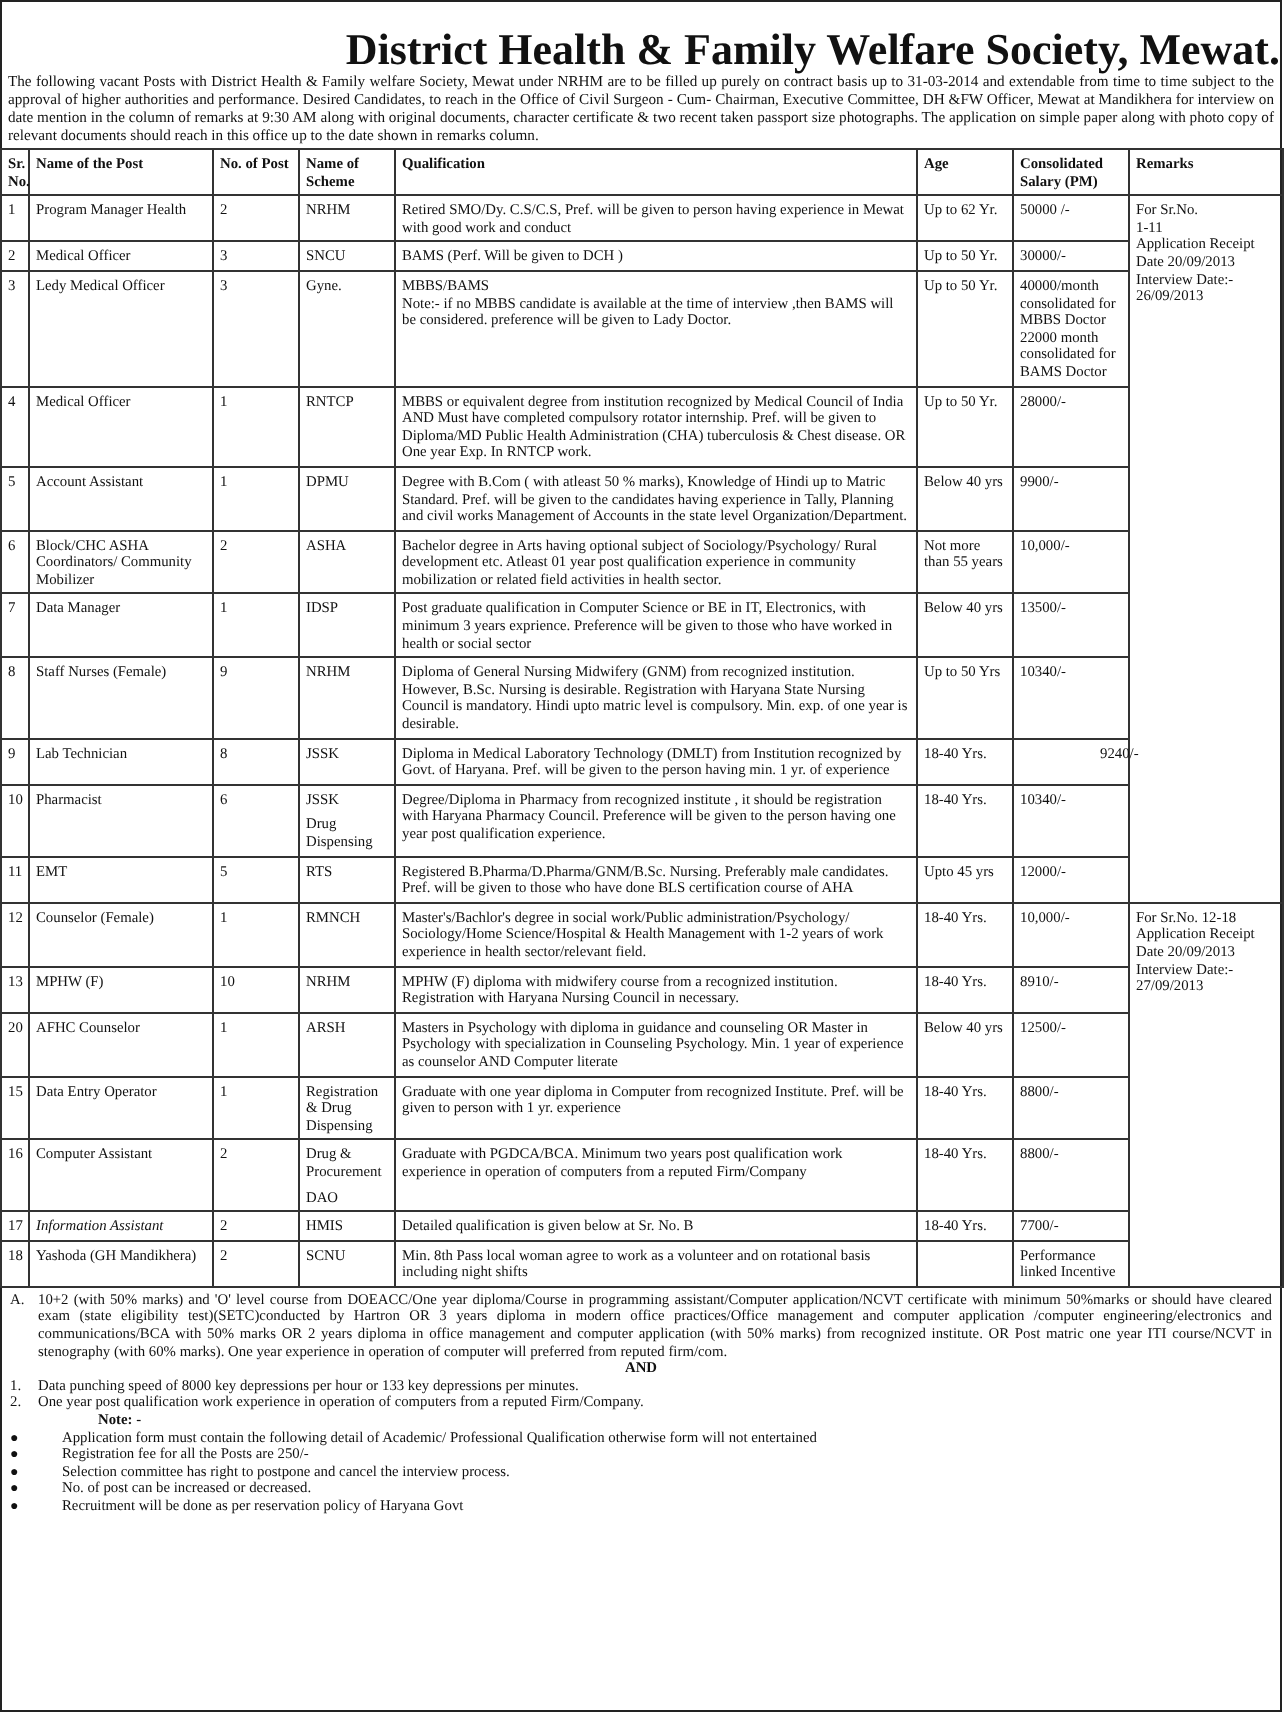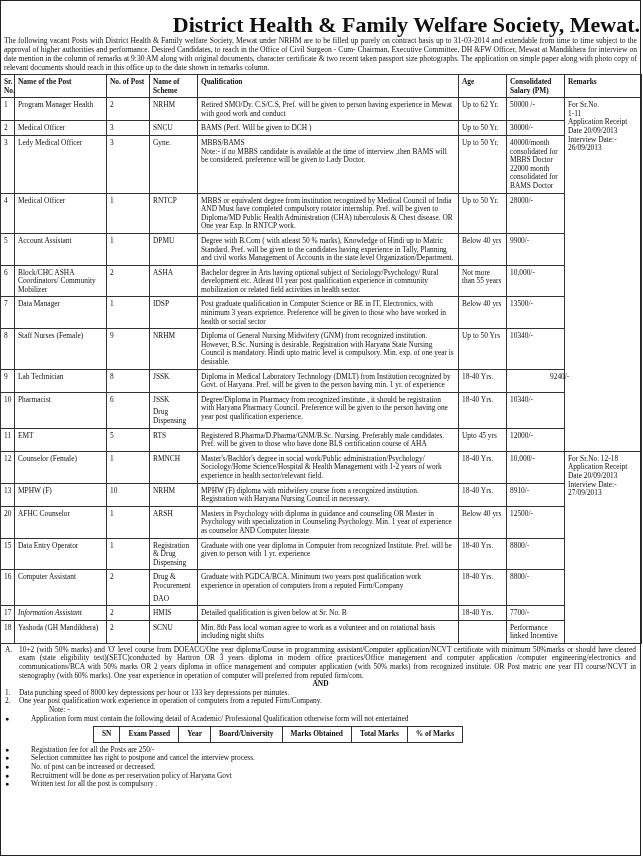--- a/index.html
+++ b/index.html
@@ -11,21 +11,21 @@
   table.main td, table.main th { border: 1px solid #333; vertical-align: top; padding: 3px 3px 2px 3px; text-align: left; }
   table.main th { font-weight: bold; font-size: 7.4px; }
   col.c1 { width: 14px; } col.c2 { width: 92px; } col.c3 { width: 43px; } col.c4 { width: 48px; }
   col.c5 { width: 261px; } col.c6 { width: 48px; } col.c7 { width: 58px; } col.c8 { width: 77px; }
   .scheme-extra { margin-top: 4px; display: block; }
   .notes { font-size: 7.4px; line-height: 8.6px; padding: 2px 4px 0 4px; }
   .notes .row { display: flex; }
   .notes .lbl { width: 14px; flex: none; }
   .notes .txt { flex: 1; text-align: justify; }
   .and { text-align: center; font-weight: bold; }
-  .note-head { font-weight: normal; padding-left: 44px; }
+  .note-head { font-weight: bold; padding-left: 44px; }
   .bullet { display: flex; margin-top: 0px; }
   .bullet .dot { width: 26px; flex: none; font-size: 8px; }
   .bullet .dot::before { content: "\25CF"; font-size: 7px; }
   table.marks { border-collapse: collapse; margin: 3px 0 3px 88px; font-size: 7.4px; font-weight: bold; }
   table.marks td { border: 1px solid #333; padding: 3px 8px; text-align: center; }
   .sign { text-align: right; font-weight: bold; font-size: 7.4px; line-height: 9.5px; padding-right: 2px; margin-top: 6px; }
 </style>
 </head>
 <body>
 
@@ -239,49 +239,32 @@
     </div>
     <div class="row">
       <span class="lbl">2.</span>
       <span class="txt">One year post qualification work experience in operation of computers from a reputed Firm/Company.</span>
     </div>
     <div class="note-head">Note: -</div>
     <div class="bullet">
       <span class="dot"></span>
       <span>Application form must contain the following detail of Academic/ Professional Qualification otherwise form will not entertained</span>
     </div>
-    <table class="marks">
-      <tbody>
-          <tr>
-        <td>SN</td>
-        <td>Exam Passed</td>
-        <td>Year</td>
-        <td>Board/University</td>
-        <td>Marks Obtained</td>
-        <td>Total Marks</td>
-        <td>% of Marks</td>
-      </tr>
-    </tbody>
-      </table>
     <div id="bullet-list">
         <div class="bullet">
           <span class="dot"></span>
           <span>Registration fee for all the Posts are 250/-</span>
         </div>
         <div class="bullet">
           <span class="dot"></span>
           <span>Selection committee has right to postpone and cancel the interview process.</span>
         </div>
         <div class="bullet">
           <span class="dot"></span>
           <span>No. of post can be increased or decreased.</span>
         </div>
         <div class="bullet">
           <span class="dot"></span>
           <span>Recruitment will be done as per reservation policy of Haryana Govt</span>
-        </div>
-        <div class="bullet">
-          <span class="dot"></span>
-          <span>Written test for all the post is compulsory .</span>
         </div>
       </div>
   </div>
 </div>
 
 </body></html>

